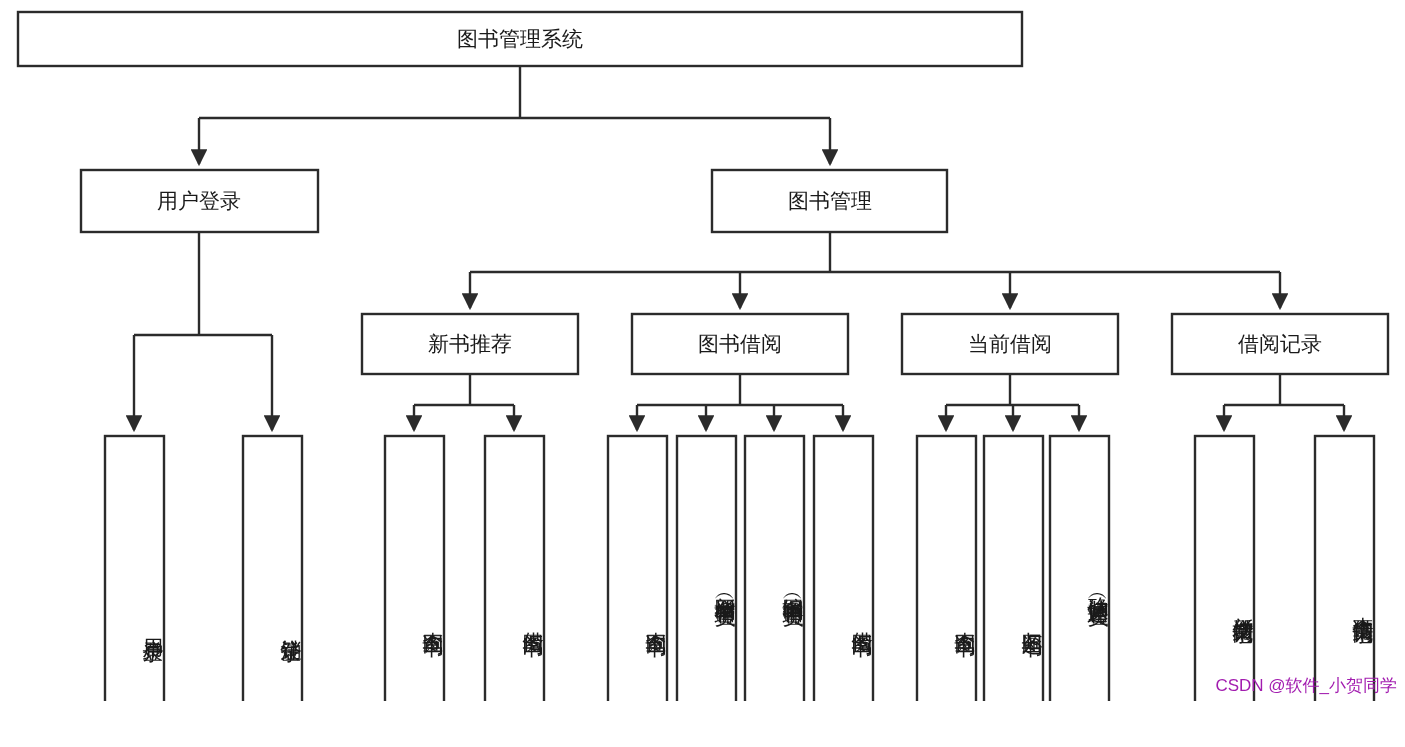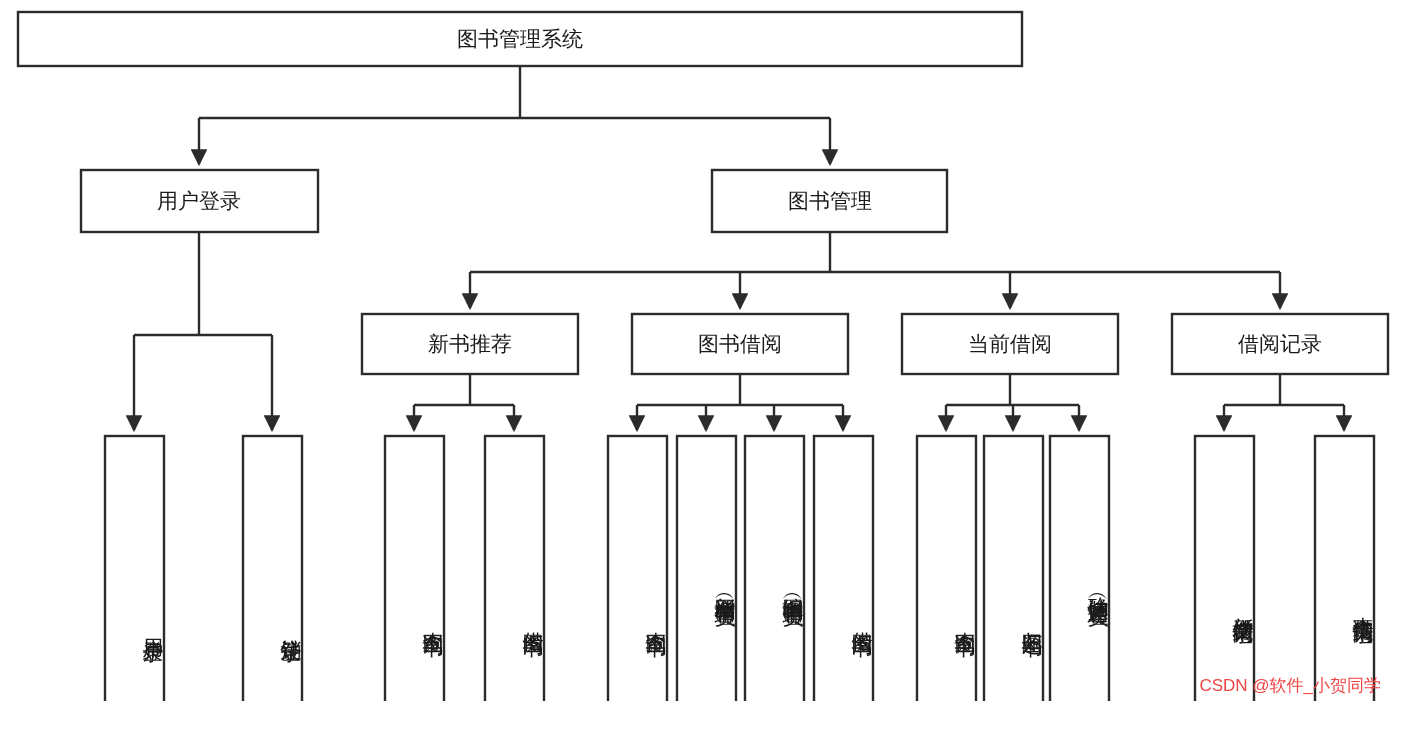--- a/index.html
+++ b/index.html
@@ -57,25 +57,25 @@
     color: #1a1a1a;
     letter-spacing: 1.5px;
     text-align: center;
     display: flex;
     align-items: flex-start;
     justify-content: center;
     pointer-events: none;
   }
   .watermark {
     position: absolute;
-    right: 24px;
+    right: 8px;
     bottom: 4px;
     font-family: "Liberation Sans", "DejaVu Sans", sans-serif;
     font-size: 17px;
-    color: #ef4444;
+    color: #a21caf;
     white-space: nowrap;
     text-align: right;
   }
 </style>
 </head>
 <body>
 
 <div id="canvas">
 
   <svg id="diagram" viewBox="0 0 1405 747">

